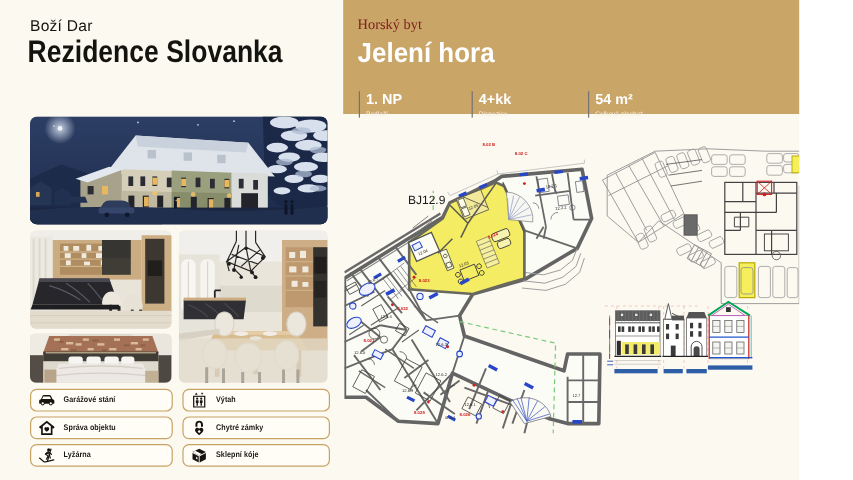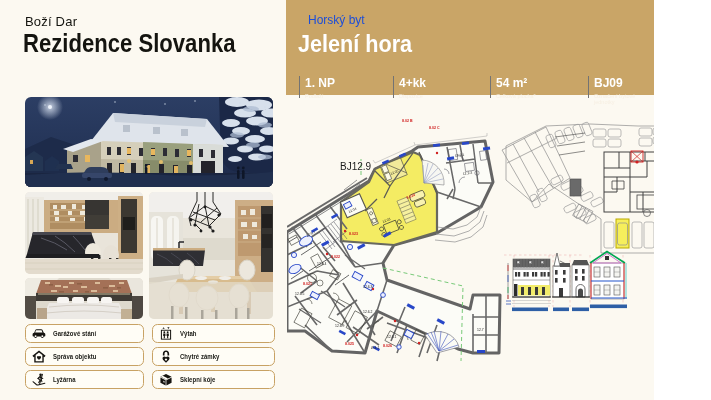--- a/index.html
+++ b/index.html
@@ -1,27 +1,27 @@
 <!DOCTYPE html>
 <html><head>
 <meta charset="utf-8">
 <style>
   html,body{margin:0;padding:0;}
   #page{position:relative;width:654px;height:400px;background:#fcf9f1;overflow:hidden;
-        font-family:"Liberation Sans",sans-serif;}
+        font-family:"Liberation Sans",sans-serif;padding-left:12px;}
   .abs{position:absolute;}
   .city{left:25px;top:14px;font-size:13px;color:#14140f;letter-spacing:.2px;}
   .resname{left:23px;top:28px;font-size:26px;font-weight:bold;color:#14140f;transform:scaleX(.85);transform-origin:0 0;}
   .ph{position:absolute;border-radius:6px;overflow:hidden;}
   .pill{position:absolute;height:17px;border:1px solid #c8a264;border-radius:5.5px;
         background:#fffdf6;display:flex;align-items:center;}
   .pill .ic{margin-left:6px;width:14px;height:13px;flex:0 0 auto;}
   .pill .tx{margin-left:7px;font-size:6.8px;font-weight:bold;color:#191914;letter-spacing:.05px;transform:scaleX(.88);transform-origin:0 50%;}
   .hdr{left:286px;top:0;width:425px;height:95px;background:#c9a567;}
-  .htitle1{left:308px;top:13px;font-size:12px;color:#1d4ed8;}
+  .htitle1{left:298px;top:13px;font-size:12px;color:#7f1d1d;font-family:Liberation Serif, serif;}
   .htitle2{left:298px;top:31px;font-size:23px;font-weight:bold;color:#fff;transform:scaleX(.94);transform-origin:0 0;}
   .stat{position:absolute;top:76px;height:22px;border-left:1px solid #737373;padding-left:5px;color:#fff;}
   .stat .v{font-size:12px;font-weight:bold;line-height:13px;margin-top:1px;}
   .stat .l{font-size:5.5px;color:#f6efe2;margin-top:3px;}
 </style>
 </head>
 <body>
 <div id="page">
 
   <div class="abs city">Boží Dar</div>
@@ -425,24 +425,20 @@
   <div class="stat" style="left:393px">
       <div class="v">4+kk</div>
       <div class="l">Dispozice</div>
     </div>
 
   <div class="stat" style="left:490px">
       <div class="v">54 m²</div>
       <div class="l">Celková plocha*</div>
     </div>
 
-  <div class="stat" style="left:588px">
-      <div class="v">BJ09</div>
-      <div class="l">Označení bytové jednotky</div>
-    </div>
 
   <svg class="abs" style="left:287px;top:95px" width="424" height="305" viewBox="0 0 424 305">
     <defs>
       <clipPath id="wingU">
           <polygon points="48,94 88,70 135,52 202,44 210,90 194,114 150,141 100,156 56,152"></polygon>
         </clipPath>
     </defs>
 
     <polygon points="0,137 82,86 88,74 125,56 131,52 198,46 206,87 194,112 150,138 107,150 96,168 100,185 183,214 186,200 213,200 212,258 186,258 171,254 90,216 78,258 45,256 18,236 0,236" fill="#fcfcf7" stroke="#646464" stroke-width="3" stroke-linejoin="round"></polygon>
 

